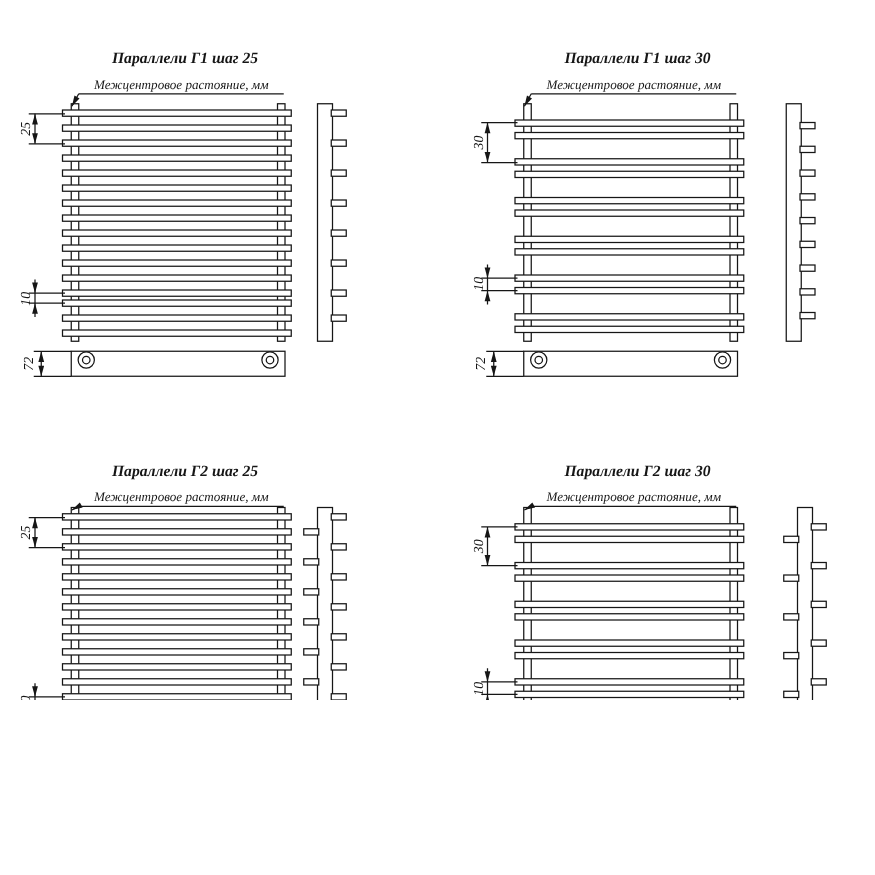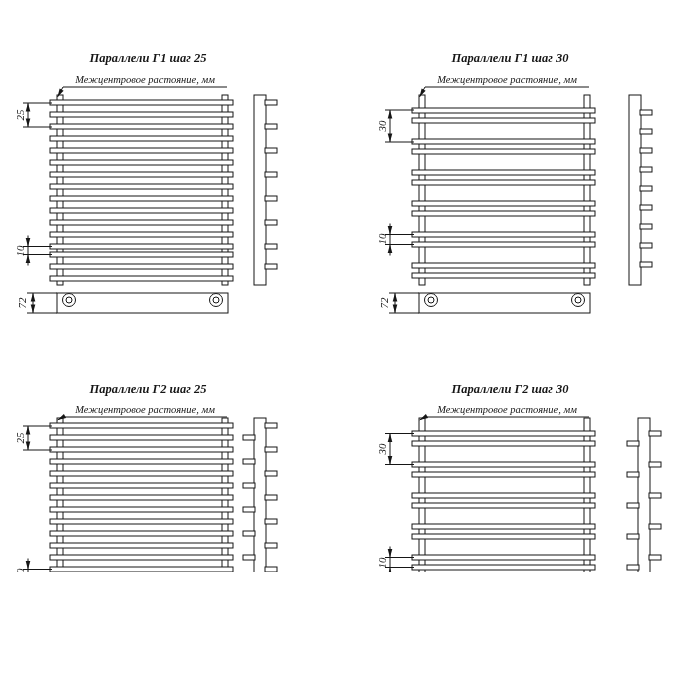--- a/index.html
+++ b/index.html
@@ -1,17 +1,17 @@
 <!DOCTYPE html>
 <html><head>
 <meta charset="utf-8">
 <style>
   html,body{margin:0;padding:0;background:#ffffff;}
   .canvas{position:relative;width:700px;height:560px;background:#ffffff;overflow:hidden;
-          font-family:"Liberation Serif",serif;margin-top:12px;}
+          font-family:"Liberation Serif",serif;}
   .panel{position:absolute;}
   svg text{text-anchor:middle;fill:#161616;}
   .title{font:italic 700 12.5px "Liberation Serif",serif;}
   .subtitle{font:italic 400 10.5px "Liberation Serif",serif;}
   .dim{font:italic 400 11px "Liberation Serif",serif;}
 </style>
 </head>
 <body>
 
 <div class="canvas">

